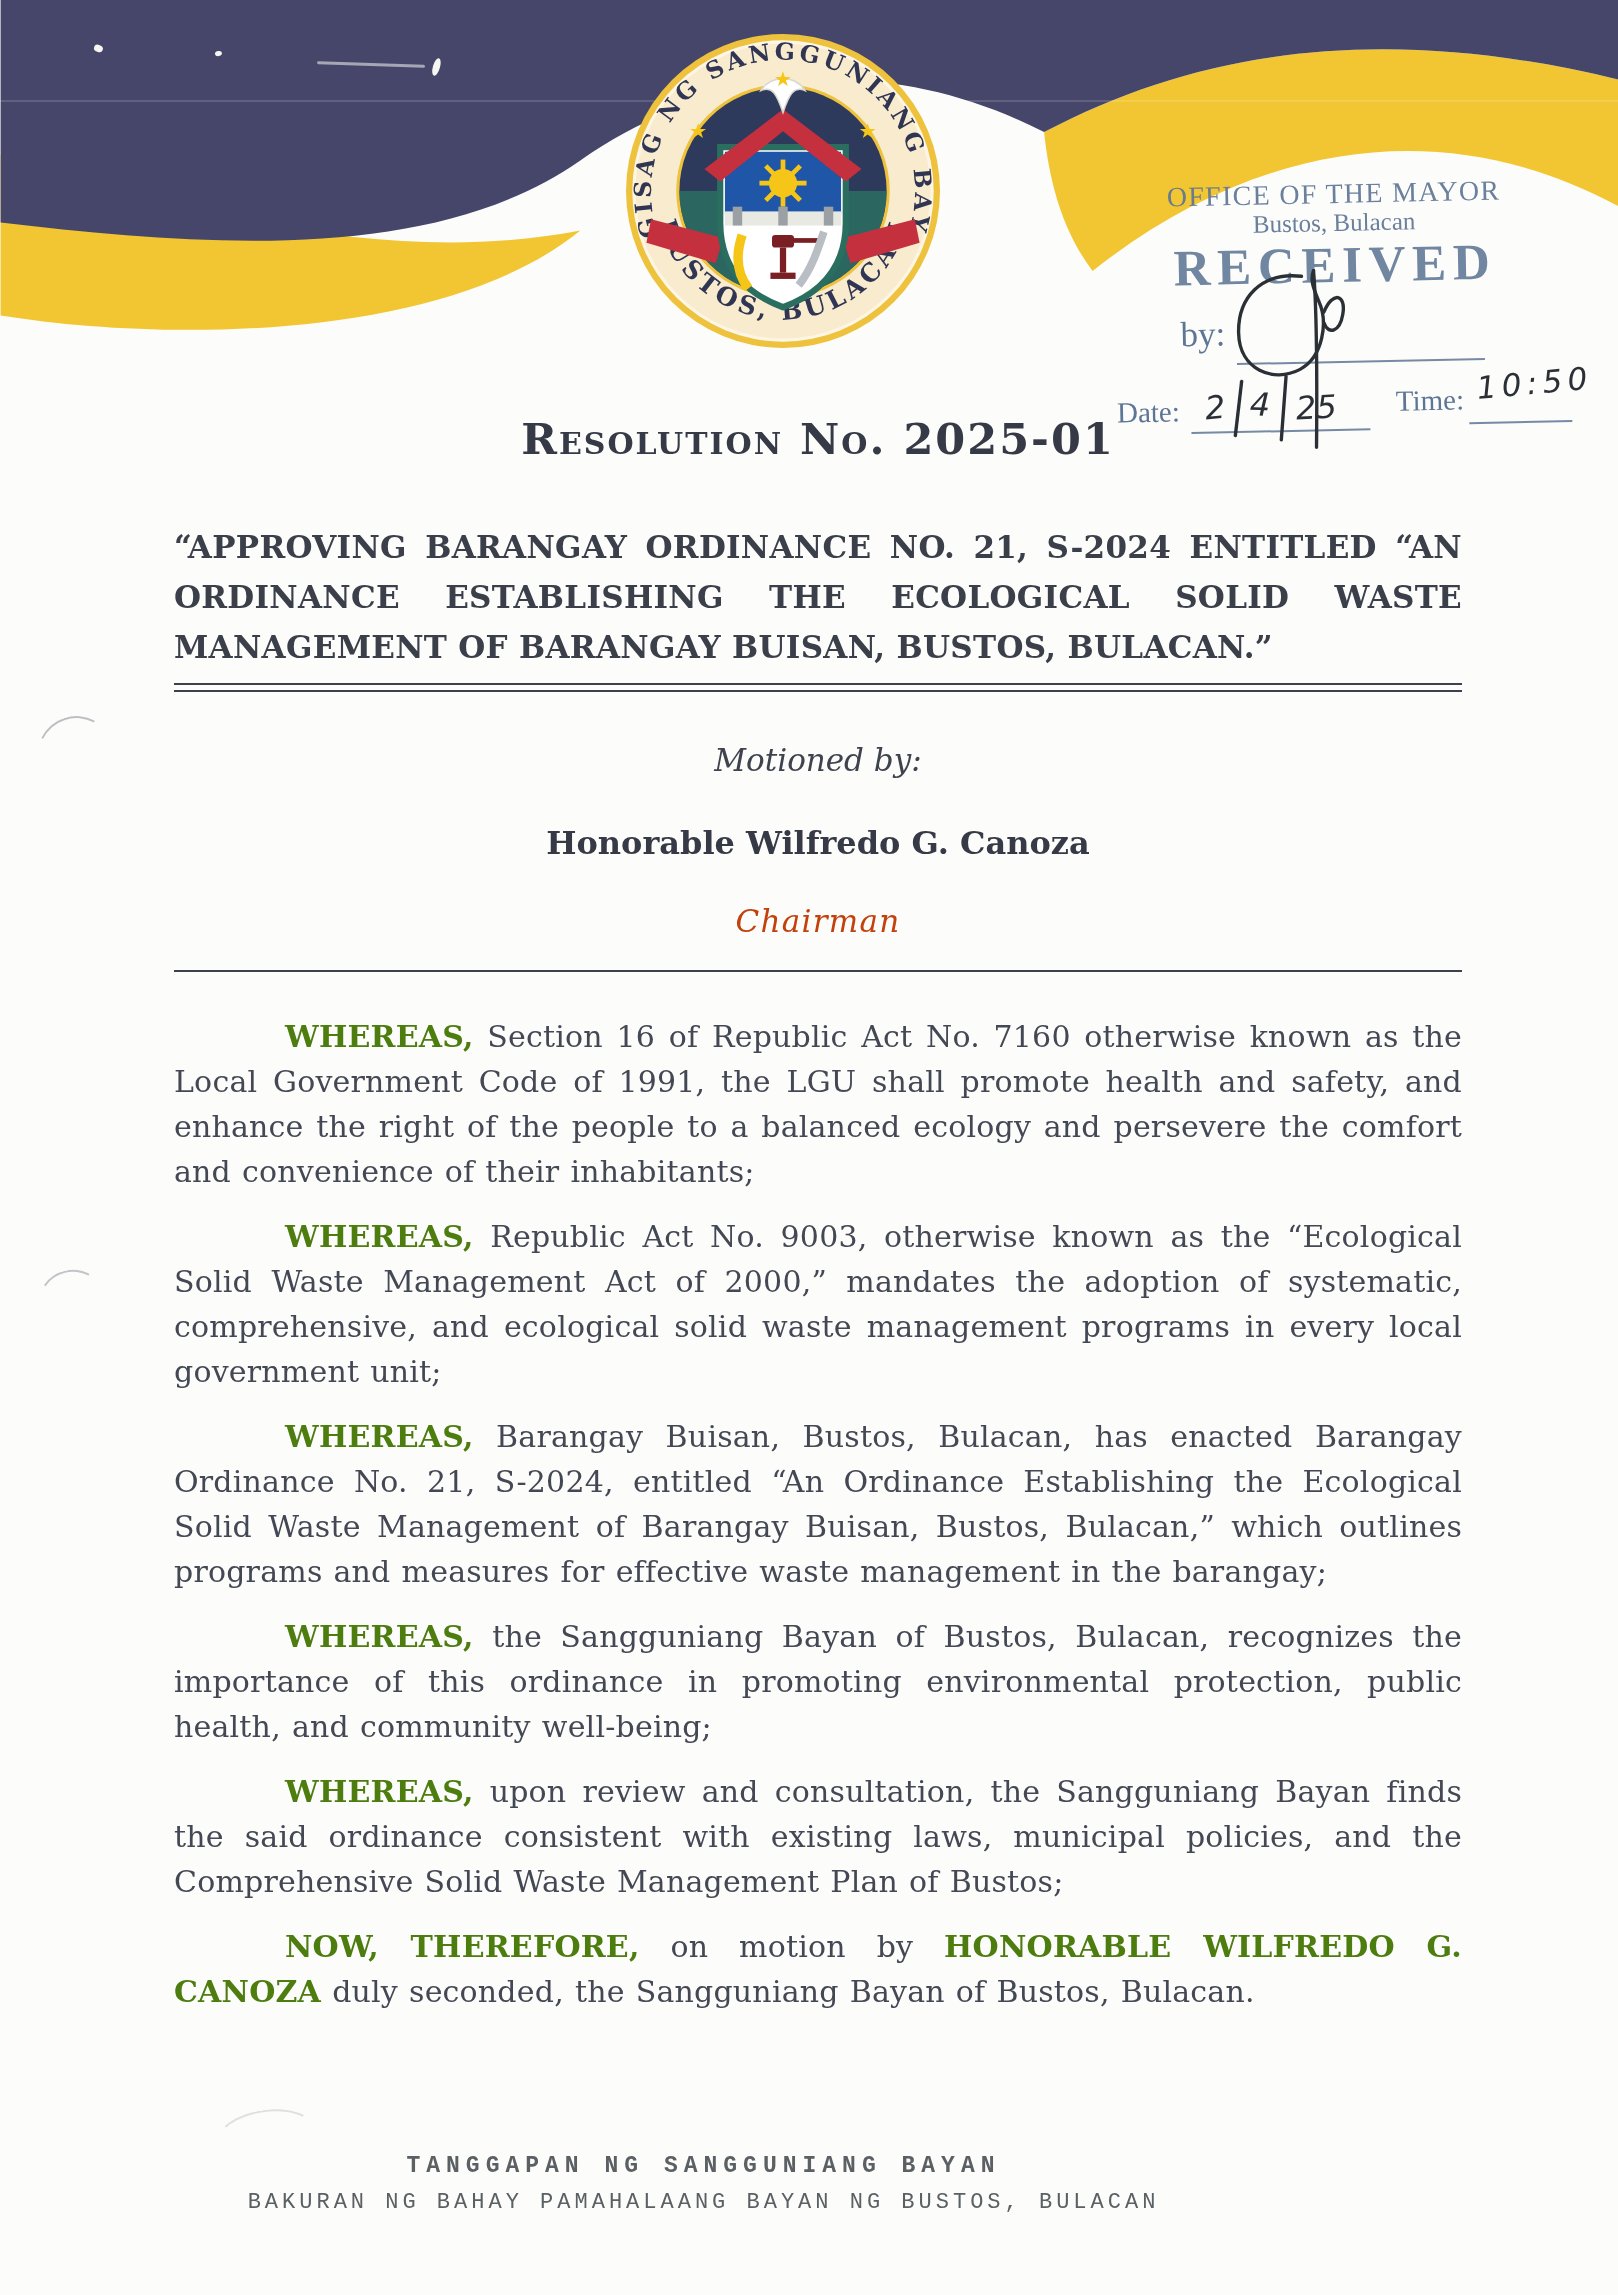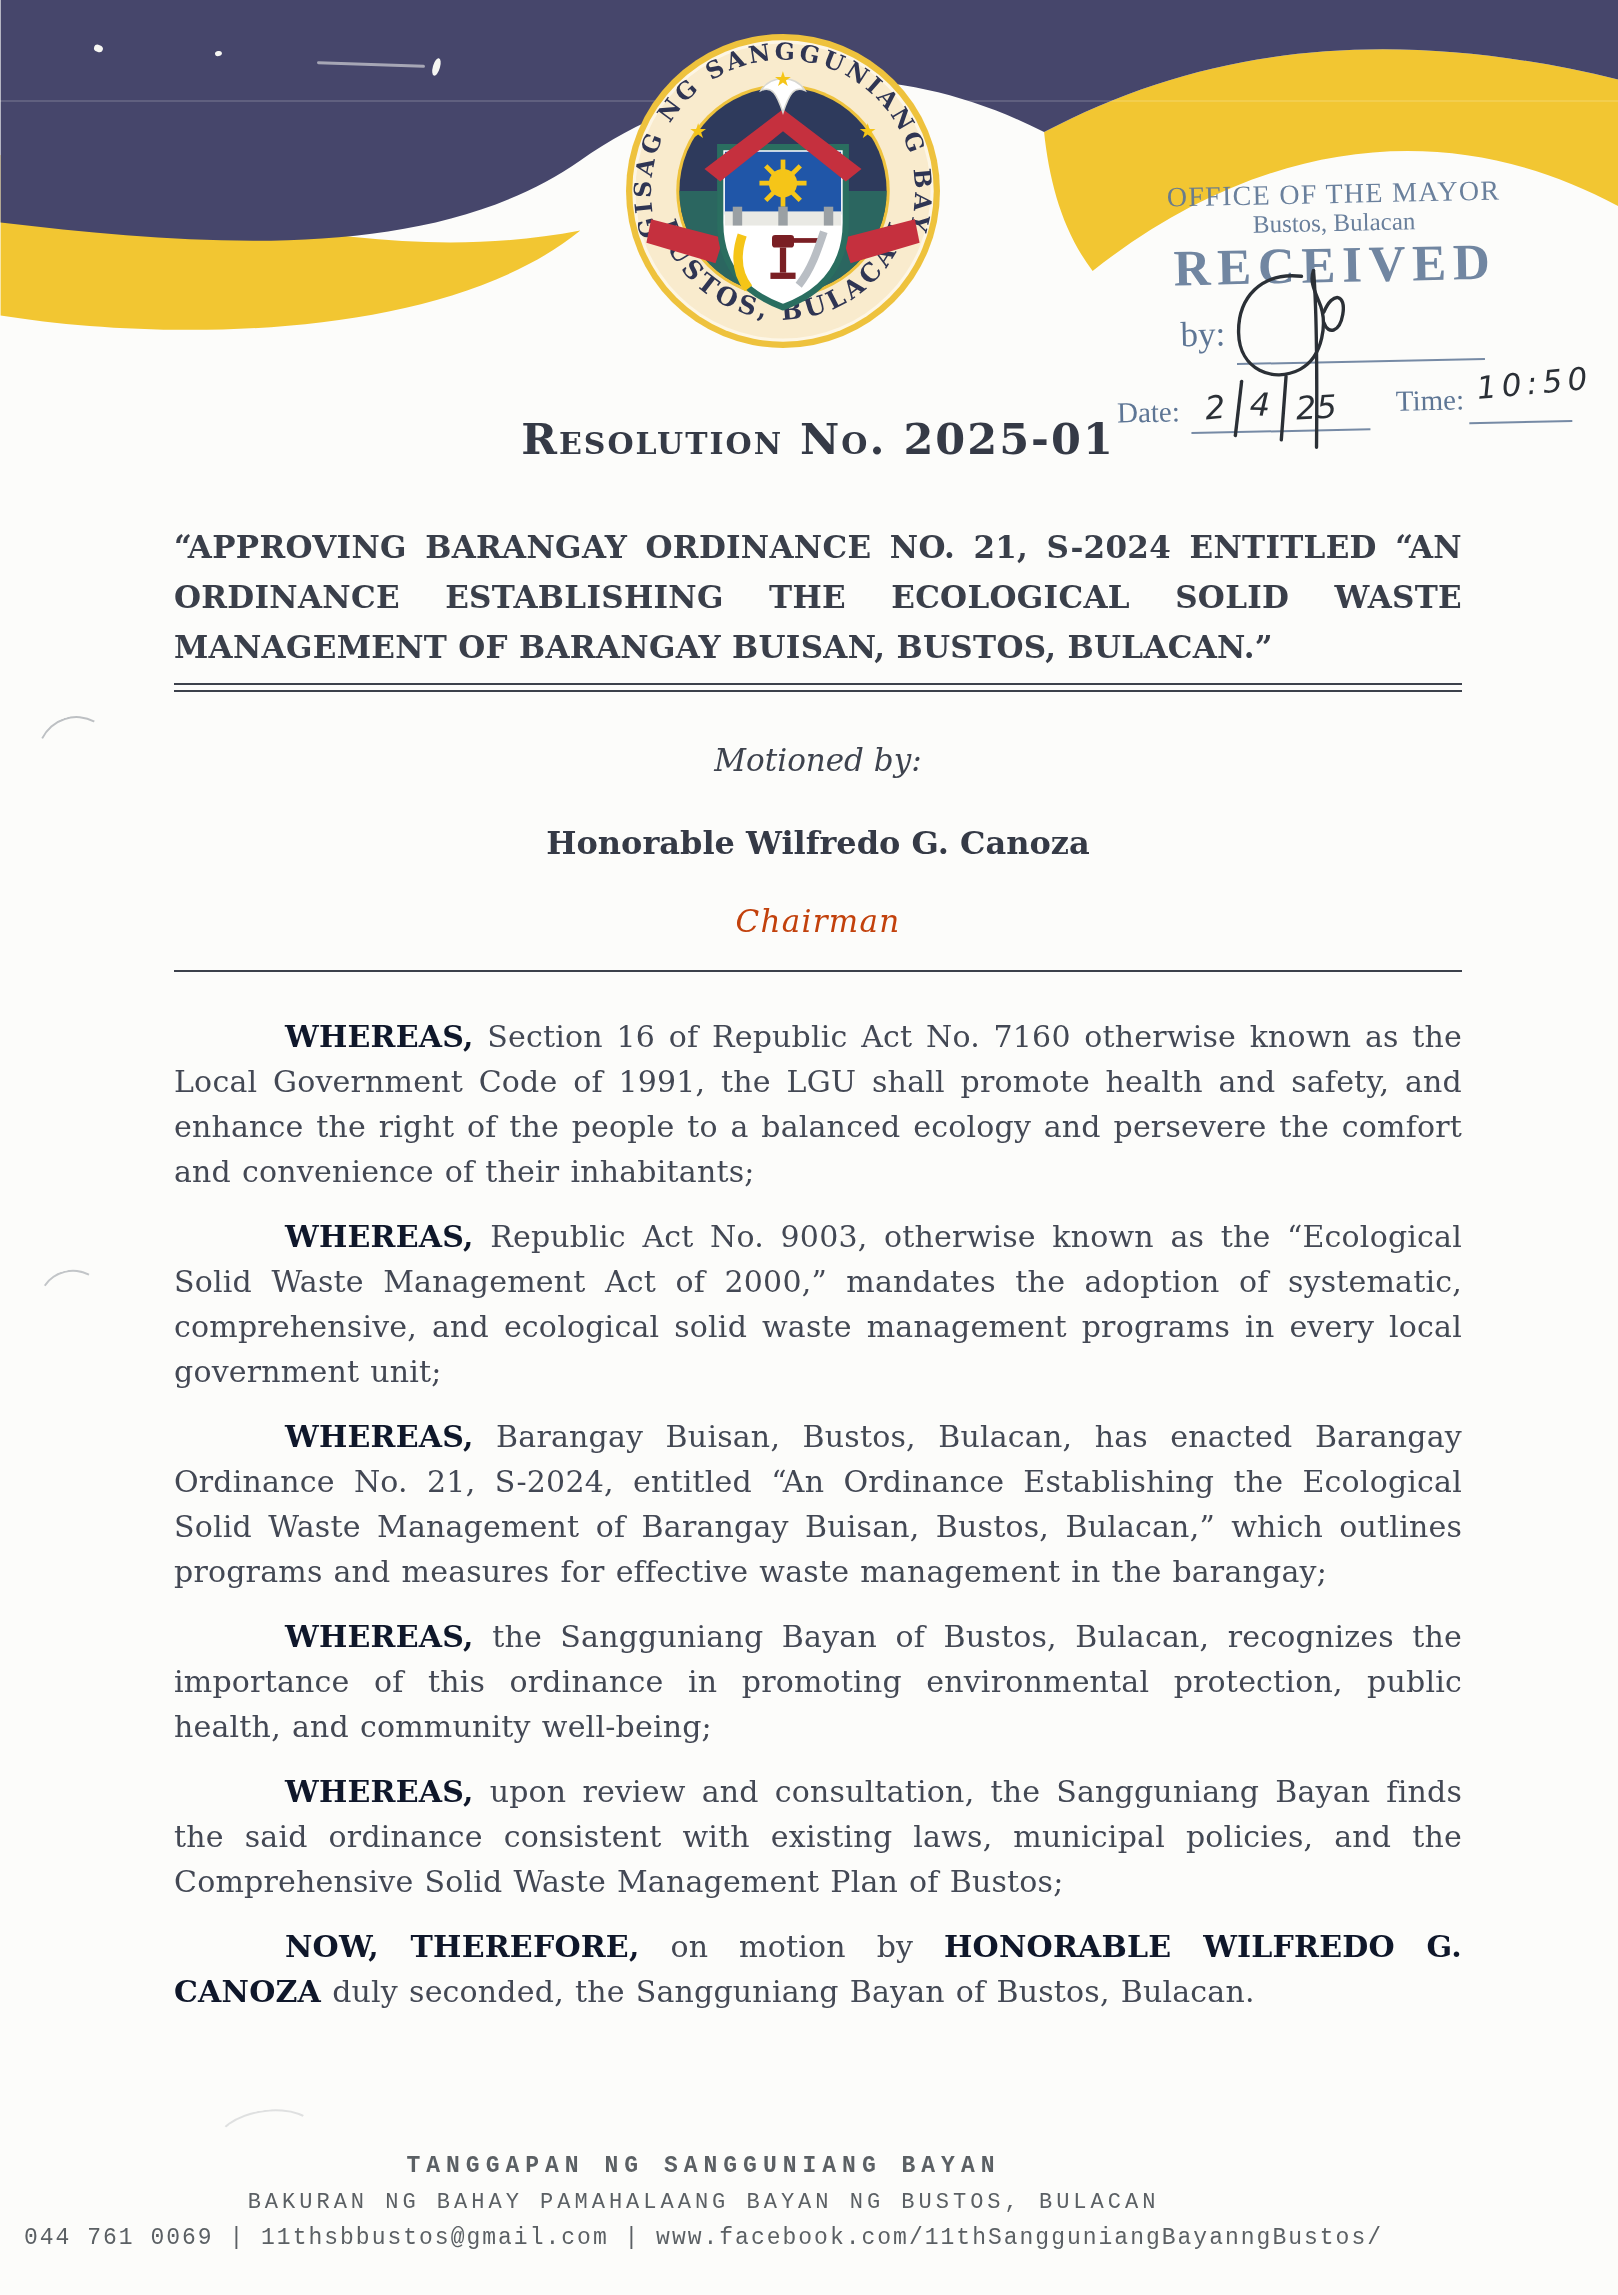--- a/index.html
+++ b/index.html
@@ -47,21 +47,21 @@
            color:#3a3f4a;letter-spacing:0.3px;}
   .rule-double{margin-top:10.8px;height:8.8px;border-top:2.7px solid var(--rule-ink);border-bottom:2.7px solid var(--rule-ink);}
   .motion-label{margin-top:49px;text-align:center;font-size:31px;line-height:38px;font-style:italic;color:#3e434e;}
   .motion-name{margin-top:45px;text-align:center;font-size:32px;line-height:39px;font-weight:bold;color:var(--heading-ink);}
   .motion-role{margin-top:39px;text-align:center;font-size:31px;line-height:38px;font-style:italic;letter-spacing:1.3px;color:#c2410c;}
   .motion-committee{margin-top:8px;text-align:center;font-size:32px;line-height:39px;font-weight:bold;letter-spacing:0.7px;color:var(--heading-ink);}
   .rule-thin{margin-top:30px;border-top:2.7px solid var(--rule-ink);}
   .paras{margin-top:42px;}
   .para{font-size:30px;line-height:45px;text-align:justify;text-indent:111px;margin-bottom:20px;
         letter-spacing:0.2px;word-spacing:1.3px;color:var(--body-ink);}
-  .para .b{font-weight:bold;color:#0f172a;}
+  .para .b{font-weight:bold;color:#4d7c0f;}
   
   .footer{position:absolute;left:0;top:2153px;width:1407px;text-align:center;
           font-family:Liberation Mono, monospace;color:var(--footer-gray);}
   .footer .f1{font-size:23px;letter-spacing:6px;font-weight:bold;}
   .footer .f2{margin-top:10.8px;font-size:22px;letter-spacing:4px;}
   .footer .f3{margin-top:10px;font-size:23px;letter-spacing:2px;}
   
   .arc{position:absolute;border:2.7px solid transparent;border-top-color:#8a9097;border-radius:50%;}
   .arc1{left:37px;top:716px;width:80px;height:82px;transform:rotate(-18deg);opacity:.55;}
   .arc2{left:39px;top:1270px;width:65px;height:58px;transform:rotate(-14deg);opacity:.5;}
@@ -178,20 +178,19 @@
         <p class="para"><span class="b">WHEREAS,</span><span> Barangay Buisan, Bustos, Bulacan, has enacted Barangay Ordinance No. 21, S-2024, entitled “An Ordinance Establishing the Ecological Solid Waste Management of Barangay Buisan, Bustos, Bulacan,” which outlines programs and measures for effective waste management in the barangay;</span></p>
         <p class="para"><span class="b">WHEREAS,</span><span> the Sangguniang Bayan of Bustos, Bulacan, recognizes the importance of this ordinance in promoting environmental protection, public health, and community well-being;</span></p>
         <p class="para"><span class="b">WHEREAS,</span><span> upon review and consultation, the Sangguniang Bayan finds the said ordinance consistent with existing laws, municipal policies, and the Comprehensive Solid Waste Management Plan of Bustos;</span></p>
         <p class="para"><span class="b">NOW, THEREFORE,</span><span> on motion by </span><span class="b">HONORABLE WILFREDO G. CANOZA</span><span> duly seconded, the Sangguniang Bayan of Bustos, Bulacan.</span></p>
       </div>
   </div>
 
   <div class="footer">
     <div class="f1">TANGGAPAN NG SANGGUNIANG BAYAN</div>
     <div class="f2">BAKURAN NG BAHAY PAMAHALAANG BAYAN NG BUSTOS, BULACAN</div>
-    <div class="f3">044 761 0069 | 11thsbbustos@gmail.com | www.facebook.com/11thSangguniangBayanngBustos/</div>
   </div>
 
   <div class="arc arc1"></div>
   <div class="arc arc2"></div>
   <div class="arc arc3"></div>
 </div>
 
 
 </body></html>

